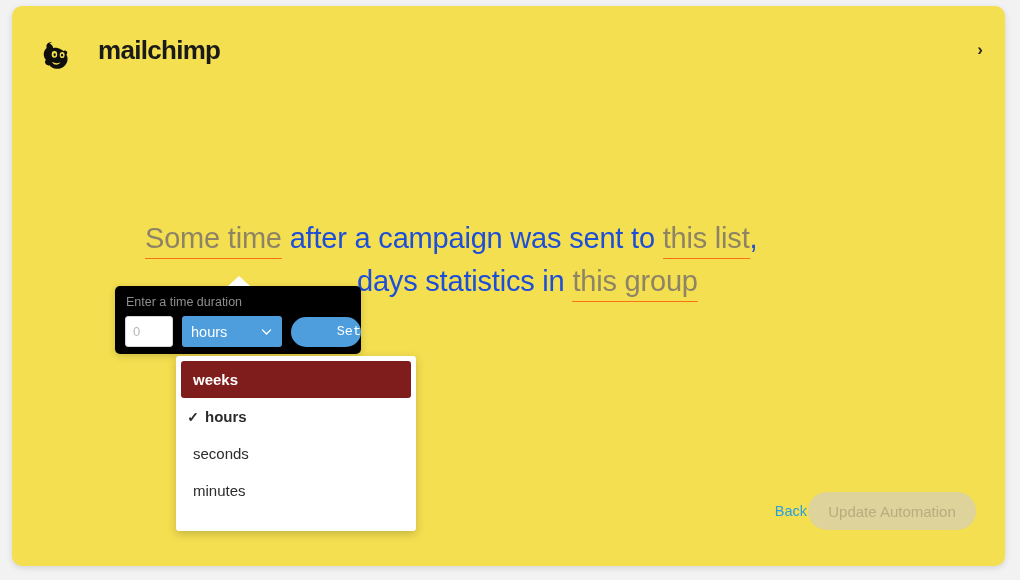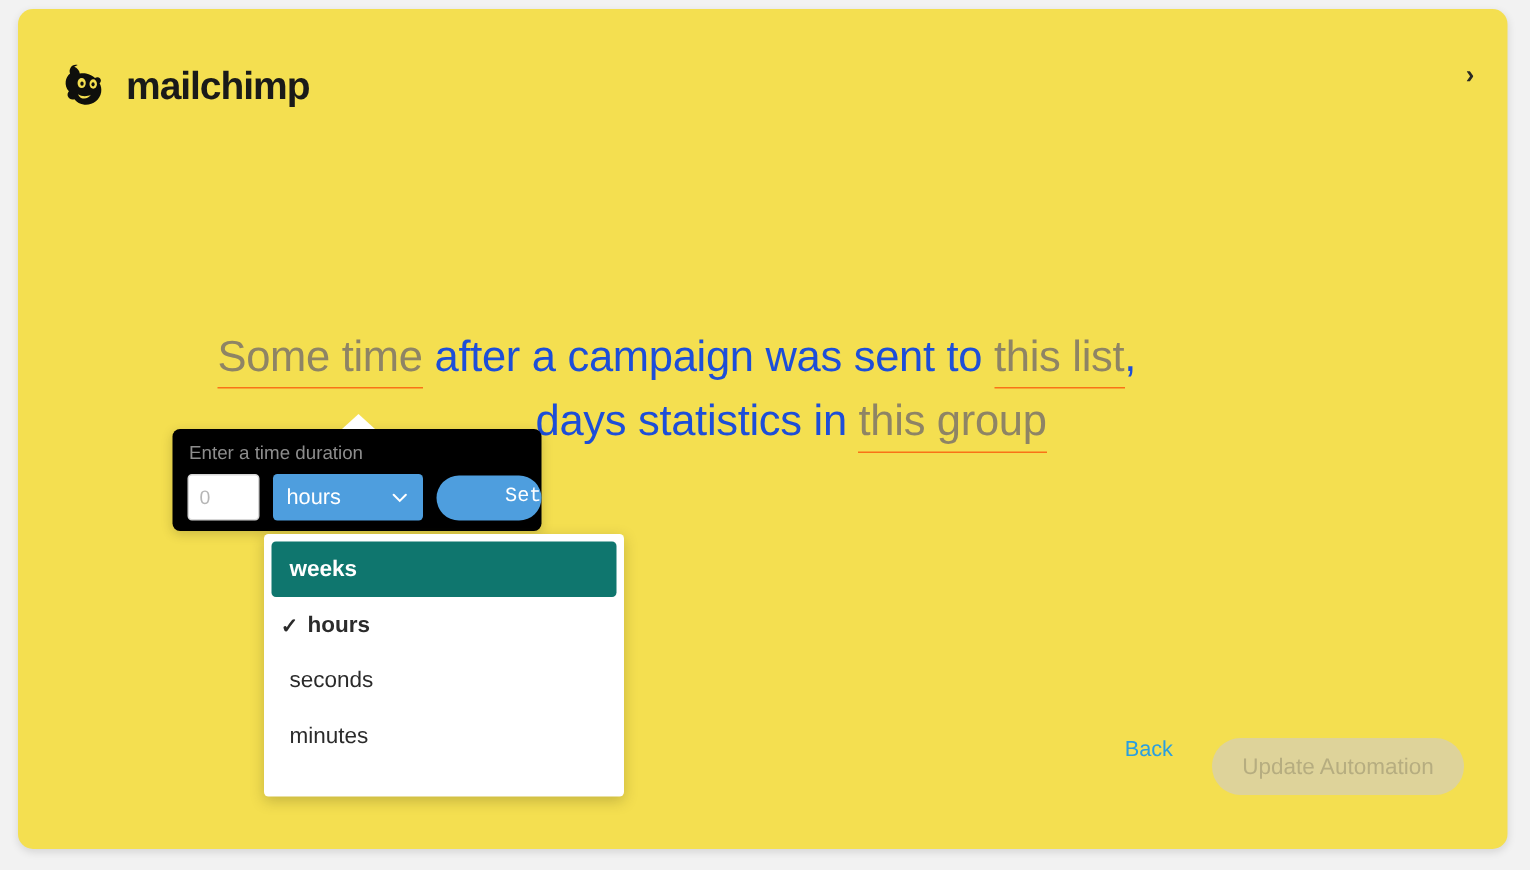--- a/index.html
+++ b/index.html
@@ -28,22 +28,21 @@
     box-shadow: 0 2px 6px rgba(0,0,0,0.12);
     overflow: hidden;
   }
 
   
   #brand {
     position: absolute;
     left: 27px;
     top: 30px;
     display: flex;
-    align-items: center;
-    gap: 7px;
+    gap: 21px;
     height: 40px;
   }
   #brand-logo-icon { width: 38px; height: 38px; display:block; }
   #brand-name {
     font-size: 26px;
     font-weight: bold;
     color: #1a1a19;
     letter-spacing: -0.7px;
     line-height: 1;
     position: relative;
@@ -189,41 +188,42 @@
     border-radius: 3px;
     display: flex;
     align-items: center;
     padding-left: 12px;
     font-size: 15px;
     color: #2b2b2b;
     cursor: pointer;
     position: relative;
   }
   .dd-item.highlighted {
-    background: #0f766e;
+    background: #7f1d1d;
     color: #ffffff;
     font-weight: bold;
   }
   .dd-item.selected { font-weight: bold; padding-left: 0; }
   .dd-check-icon {
     width: 24px;
     display: flex;
     justify-content: center;
     align-items: center;
     color: #2b2b2b;
     font-size: 14px;
   }
 
   
   #footer-actions {
     position: absolute;
     right: 29px;
     bottom: 36px;
     display: flex;
-    gap: 26px;
+    align-items: center;
+    gap: 1px;
   }
   #back-link {
     font-size: 14.5px;
     color: #2a9fe0;
     cursor: pointer;
   }
   #update-automation-button {
     width: 168px;
     height: 38px;
     border: none;

